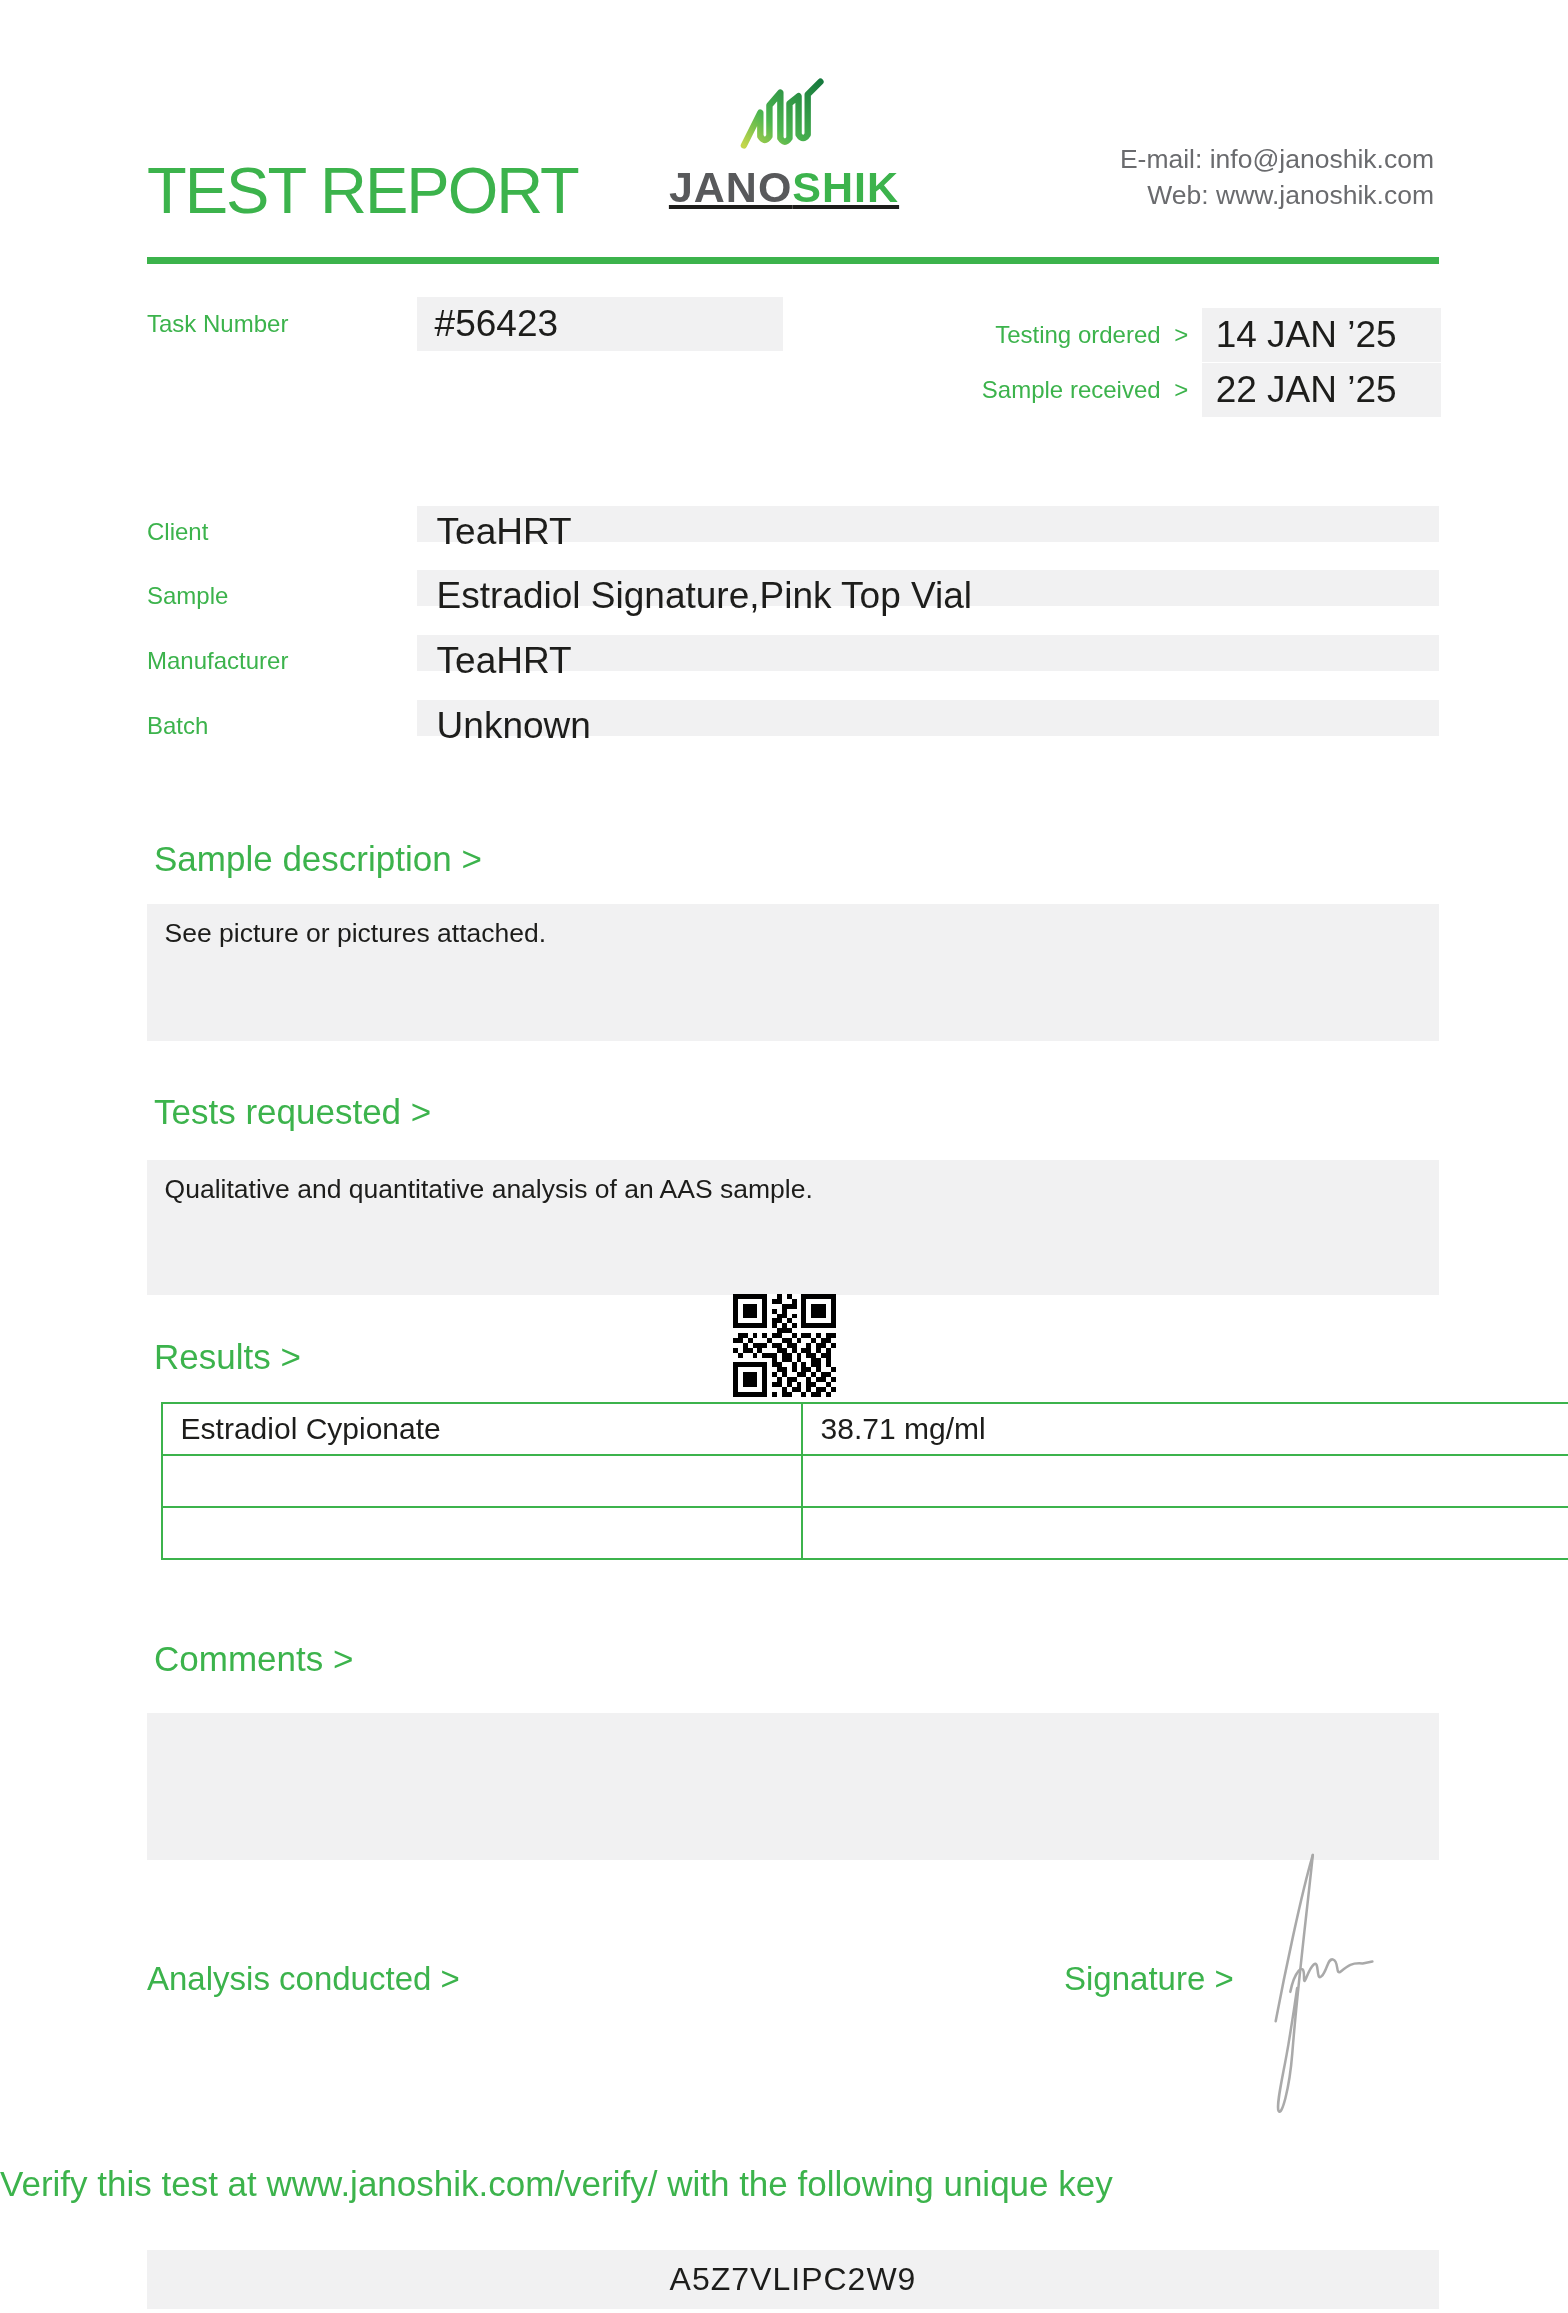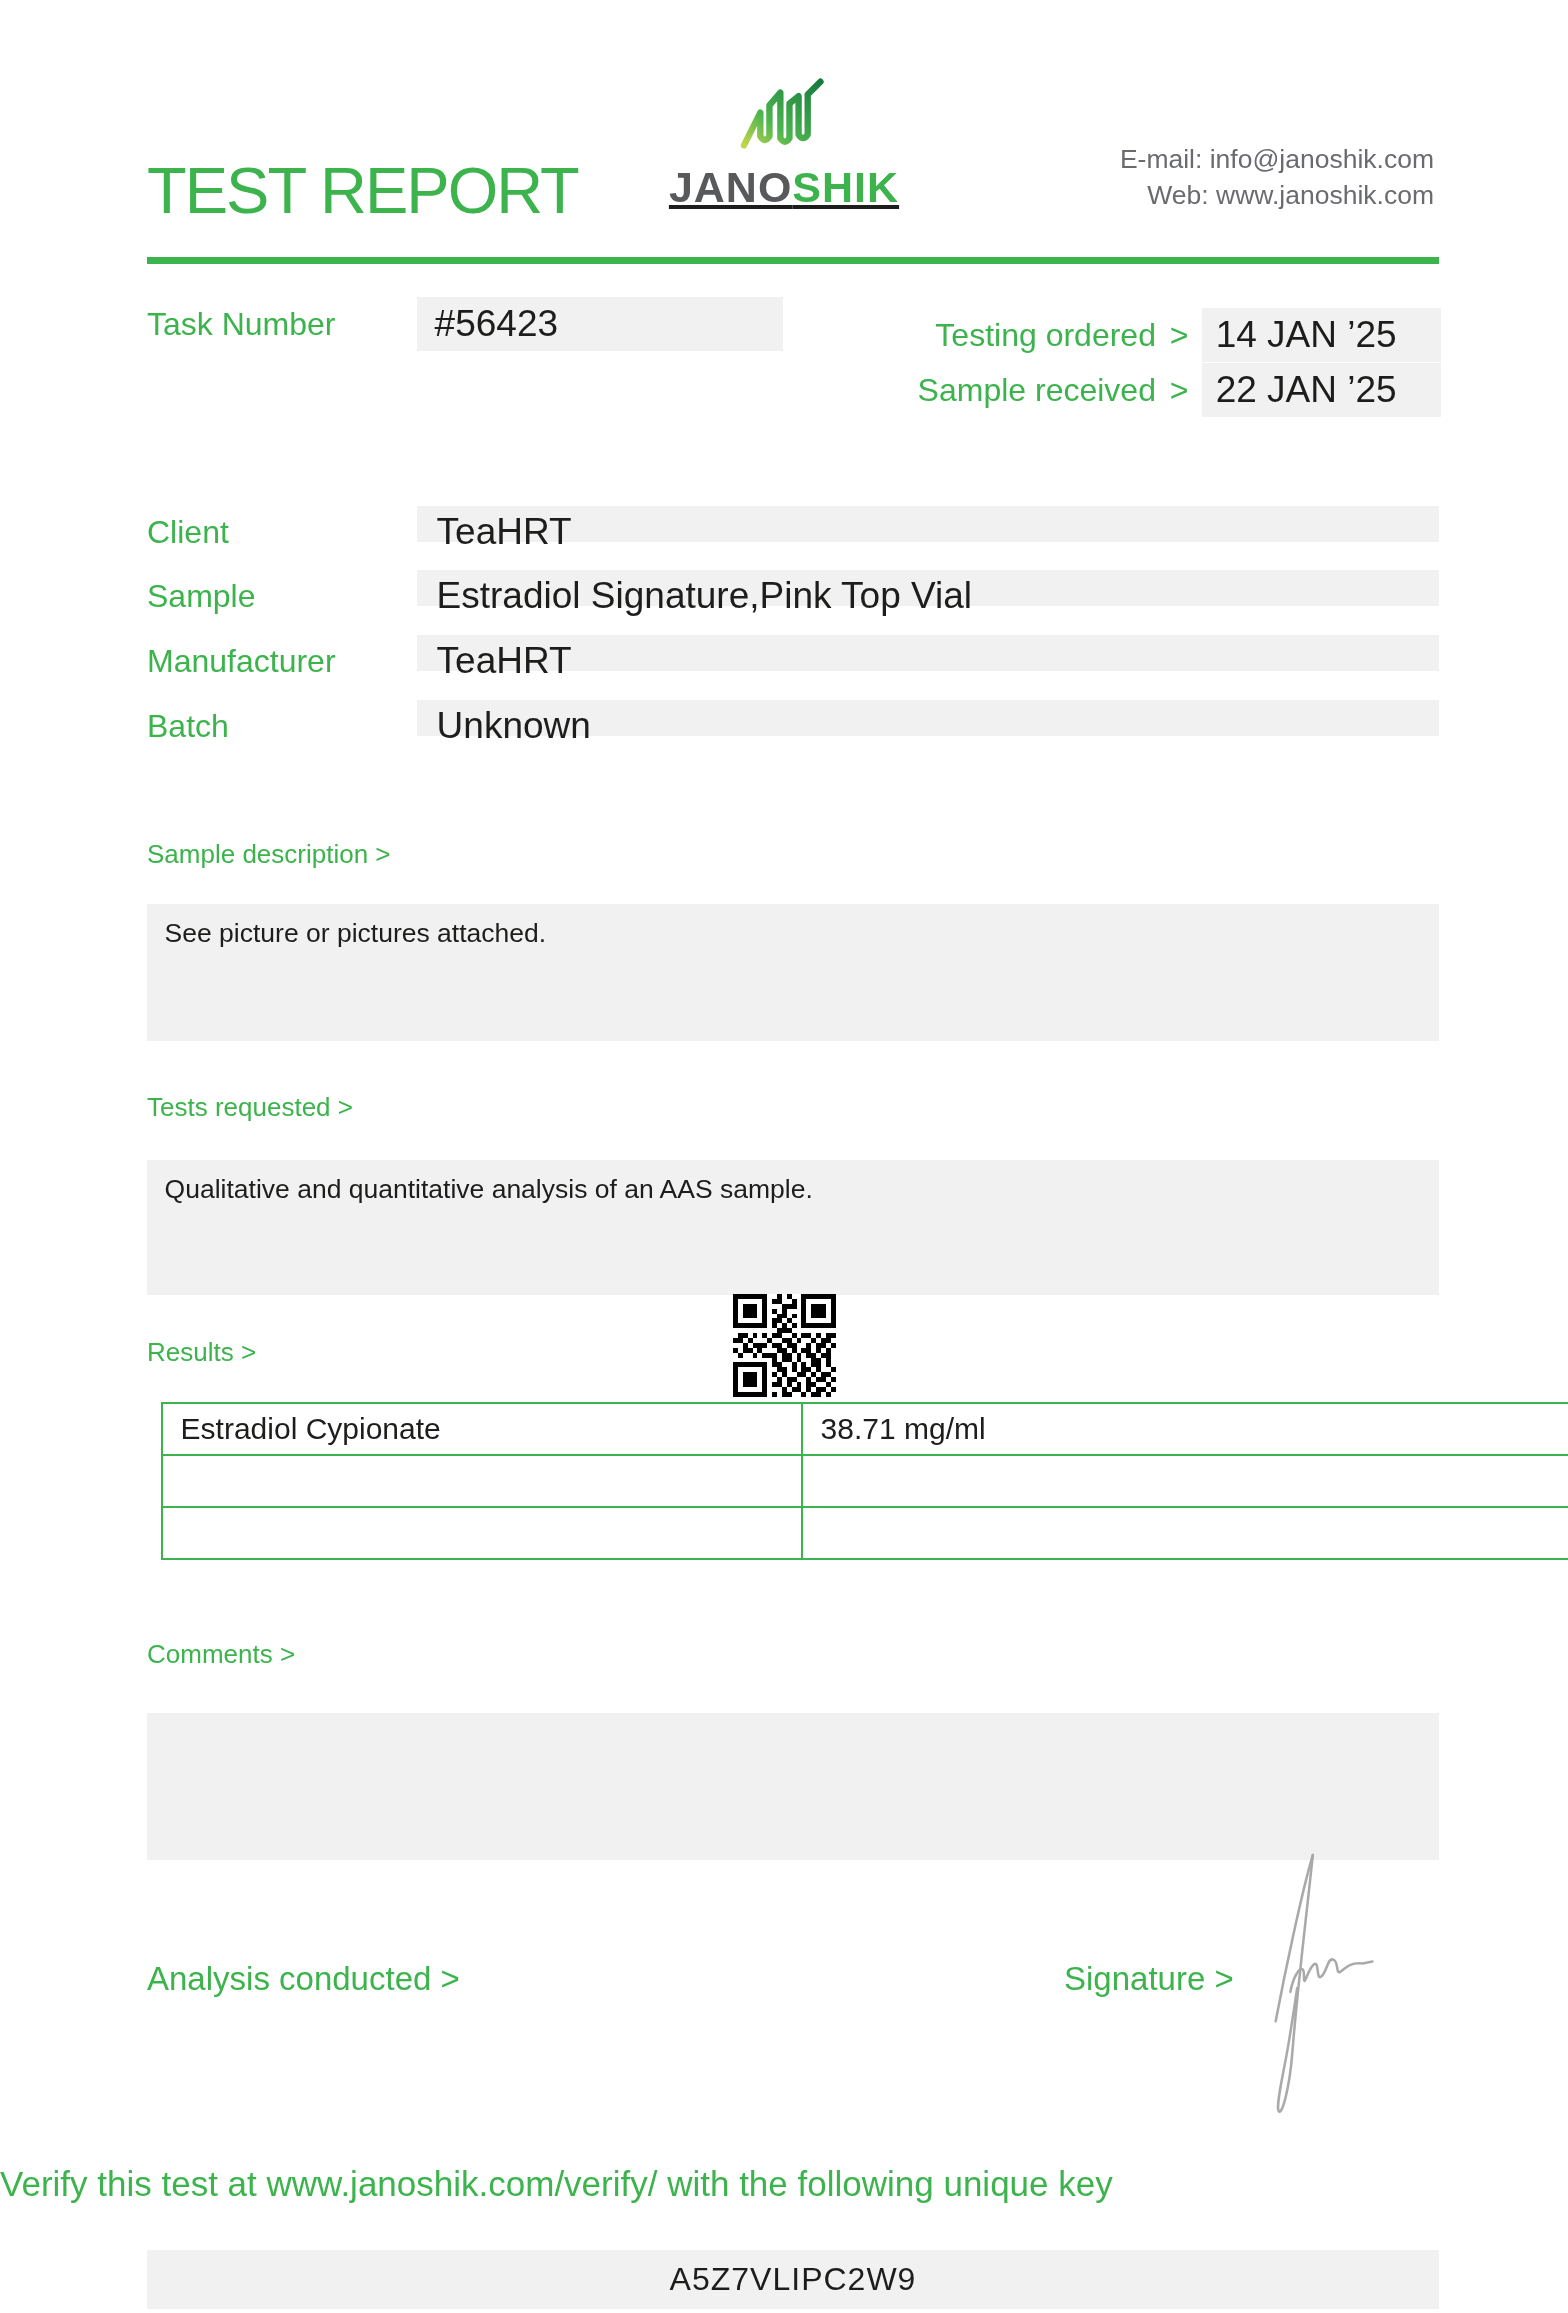--- a/index.html
+++ b/index.html
@@ -18,22 +18,22 @@
 
   .logo-mark{position:absolute;left:730px;top:78px;width:108px;height:82px;}
   .logo-word{position:absolute;left:637px;top:163px;width:294px;text-align:center;font-size:43px;font-weight:bold;letter-spacing:1px;white-space:nowrap;text-decoration:underline;}
   .logo-word .jano{color:var(--dark-gray);}
   .logo-word .shik{color:var(--green);}
 
   .contact{position:absolute;right:134px;top:141px;text-align:right;font-size:26.5px;line-height:36px;color:var(--muted-gray);white-space:nowrap;}
 
   .rule{position:absolute;left:147px;top:257px;width:1292px;height:6.9px;background:var(--green);}
 
-  .green-label{color:var(--green);font-size:32px;white-space:nowrap;}
-  .heading{position:absolute;left:147px;color:var(--green);font-size:26px;white-space:nowrap;}
+  .green-label{color:var(--green);font-size:24px;white-space:nowrap;}
+  .heading{position:absolute;left:154px;color:var(--green);font-size:35px;white-space:nowrap;}
 
   .task-label{position:absolute;left:147px;top:297px;line-height:54px;}
   .task-box{position:absolute;left:417px;top:297px;width:366px;height:54px;background:var(--box-gray);font-size:37px;line-height:54px;padding-left:17.6px;white-space:nowrap;}
 
   .date-row{position:absolute;right:127px;display:flex;align-items:center;gap:13.7px;height:54px;}
   .date-row.r1{top:308px;justify-content:center;}
   .date-row.r2{top:363px;}
   .date-box{width:239px;height:54px;background:var(--box-gray);font-size:37px;line-height:54px;padding-left:13.7px;white-space:nowrap;}
 
   .info-row{position:absolute;left:147px;width:1292px;height:52px;}

